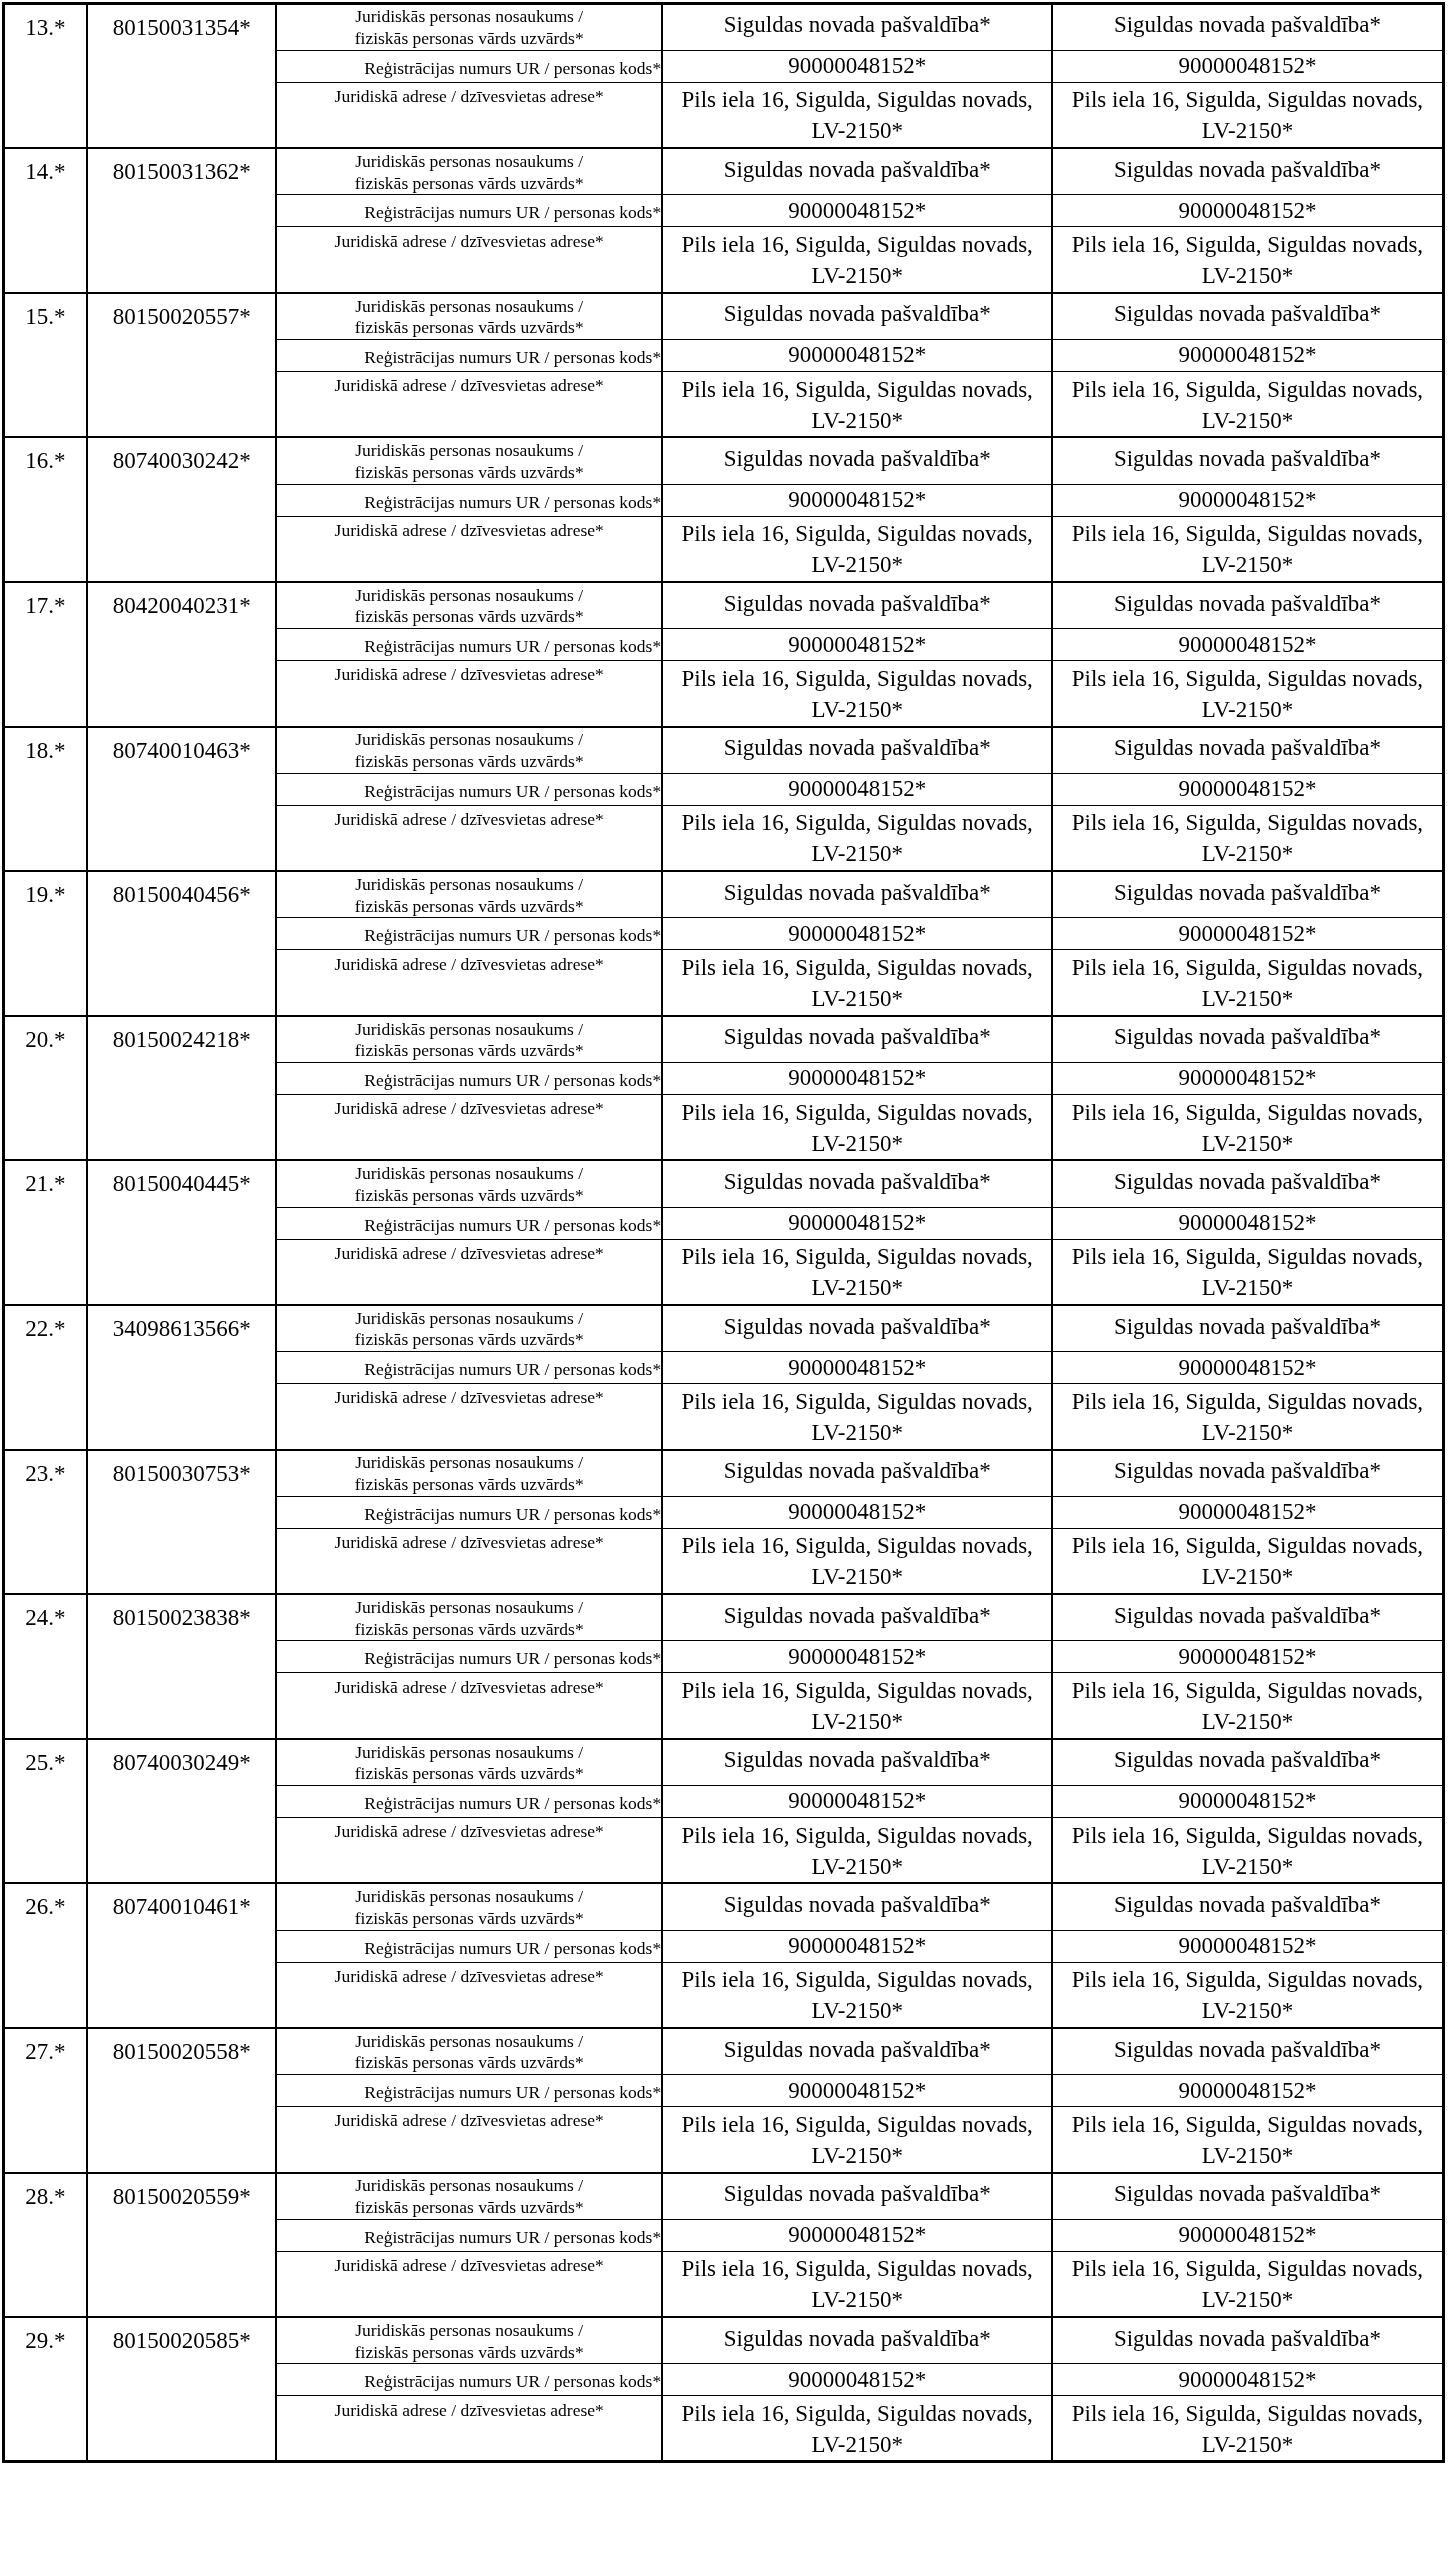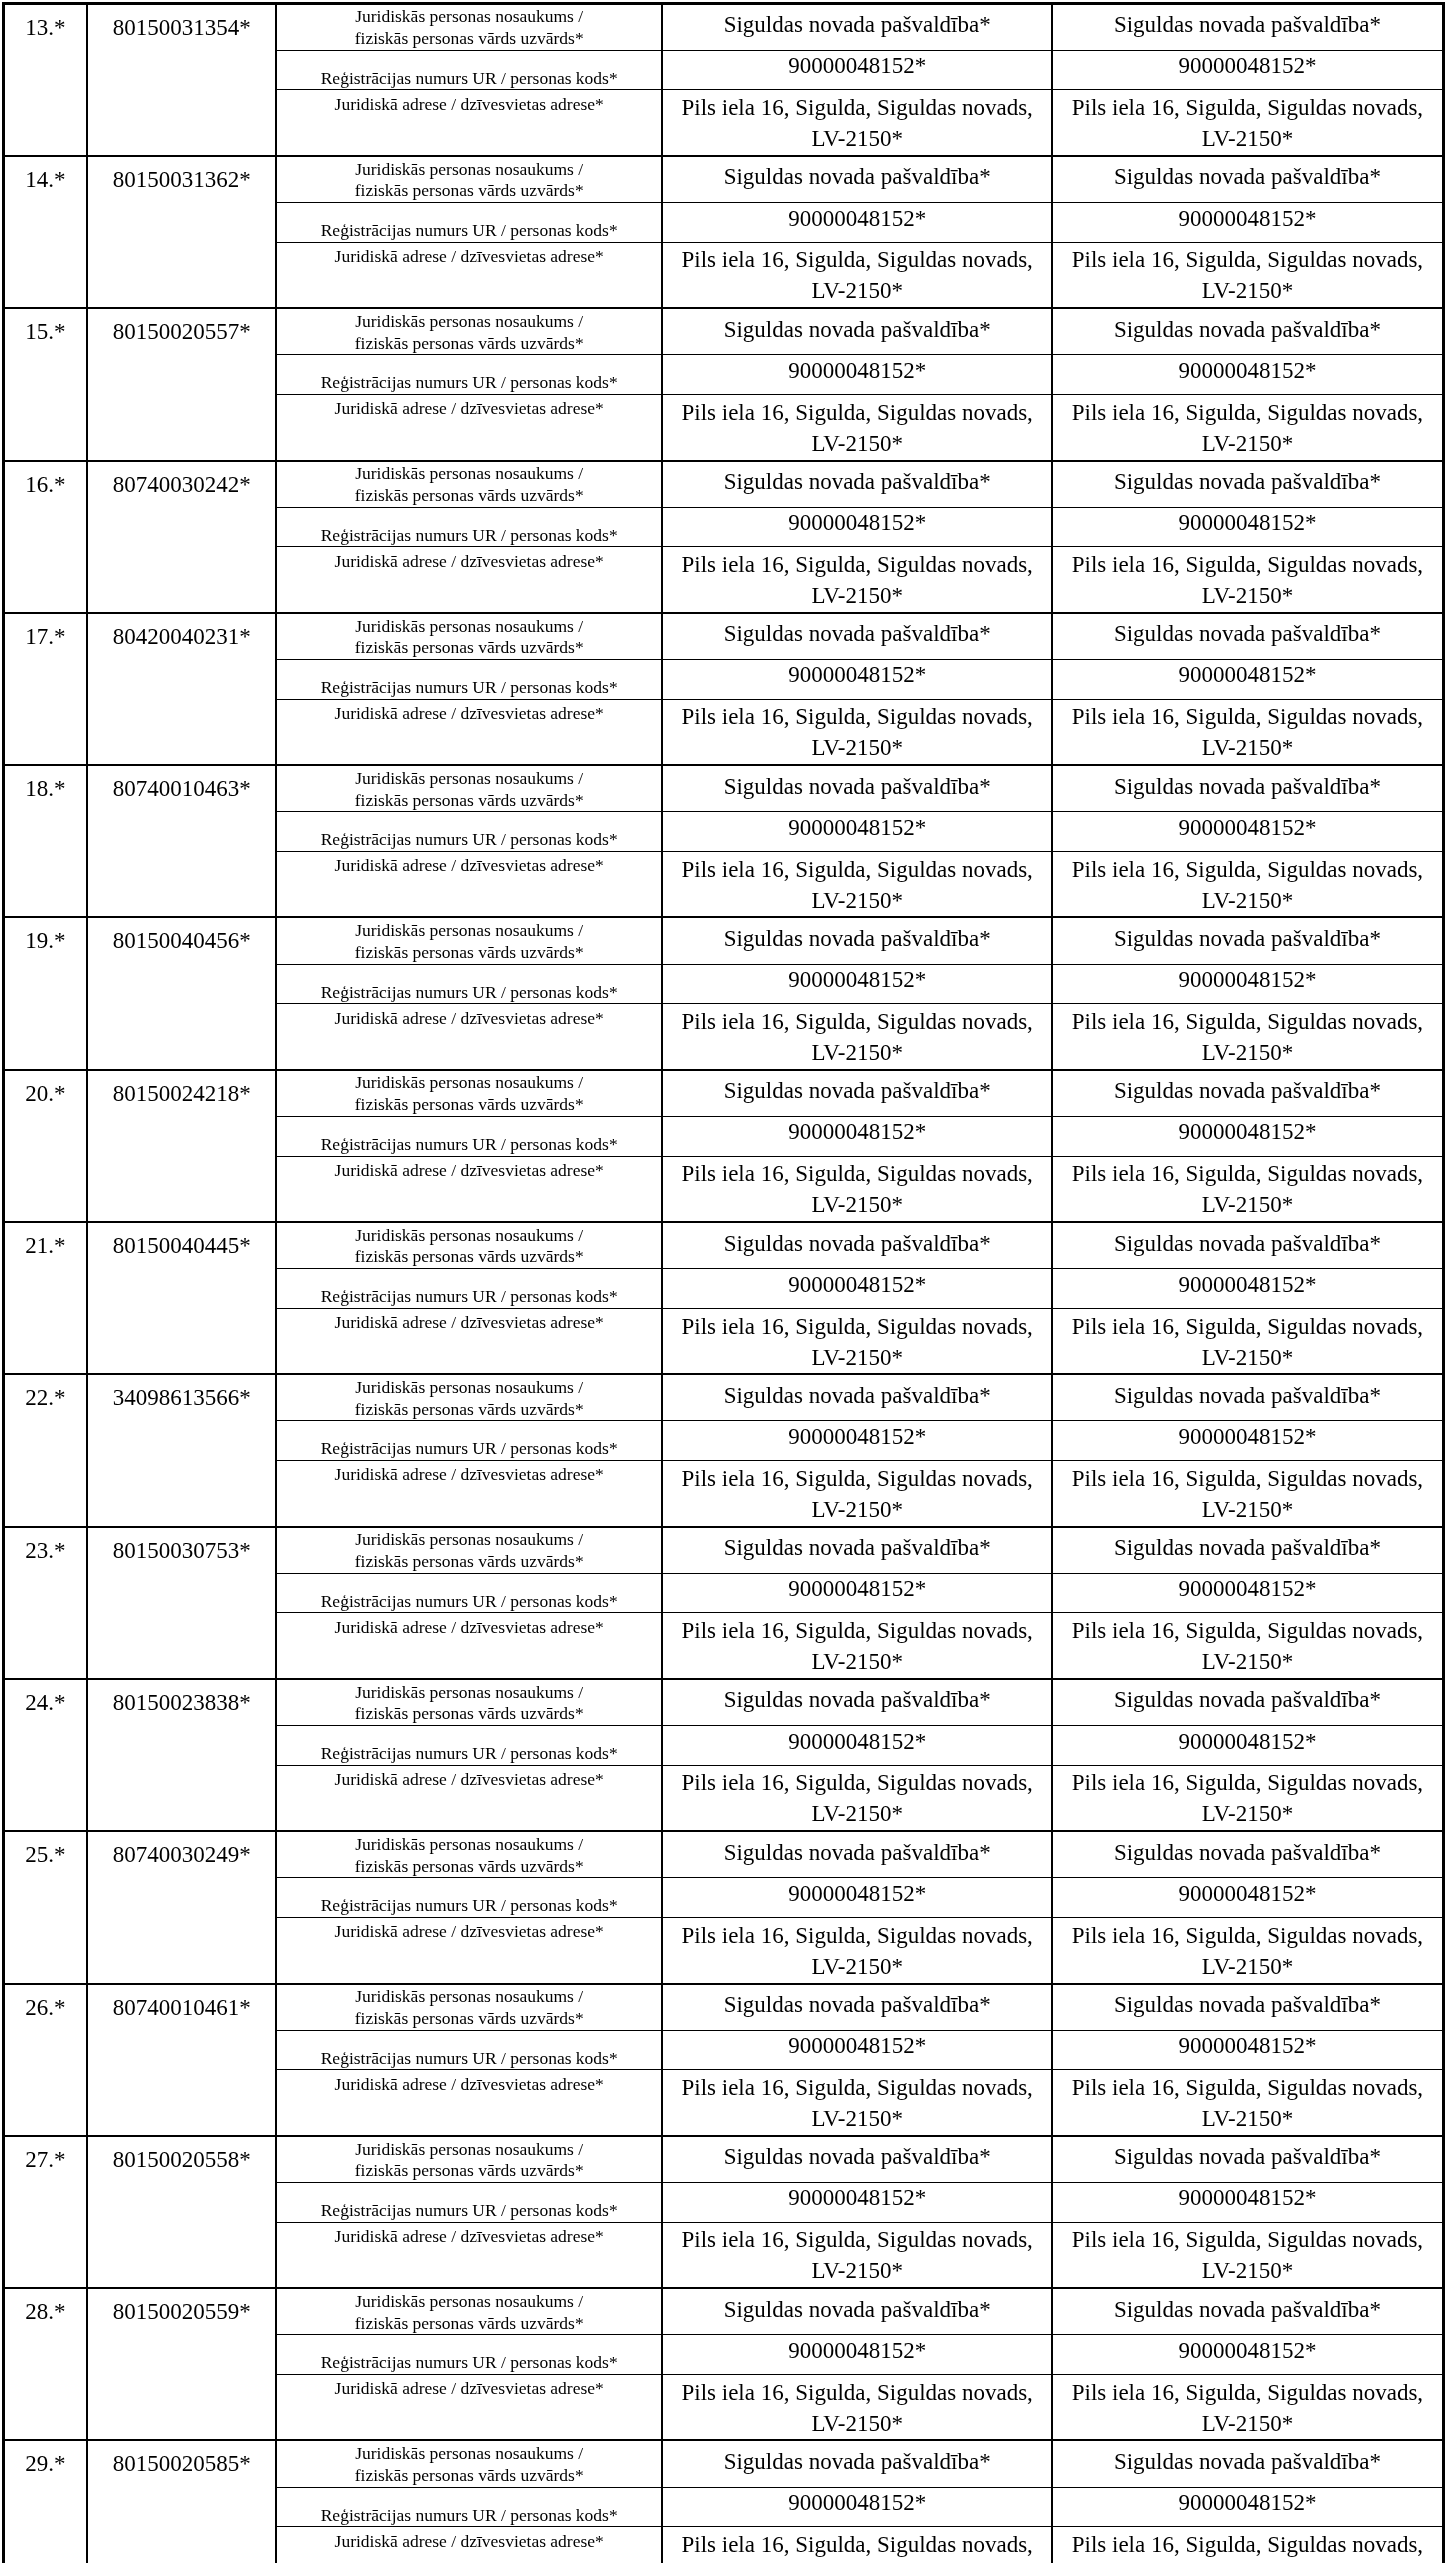--- a/index.html
+++ b/index.html
@@ -48,21 +48,21 @@
     border-top-width: 2.5px !important;
     border-bottom-width: 2.5px !important;
     margin-left: 40px;
   }
   td.lbl {
     font-size: 17.5px;
     line-height: 21.7px;
     padding-top: 1.7px;
     margin-left: 28px;
   }
-  tr.r-reg  td.lbl { padding-top: 17px; }
+  tr.r-reg  td.lbl { padding-top: 7px; text-align: right; }
   tr.r-addr td.lbl { padding-top: 3.3px; }
   td.val { font-size: 23px; }
   td.vname { padding-top: 7.5px;  line-height: 26px; }
   td.vreg  { padding-top: 2.5px;  line-height: 26px; }
   td.vaddr { padding-top: 1.7px;  line-height: 31px; }
   .ln { display: block; }
 </style>
 </head>
 <body>
 

